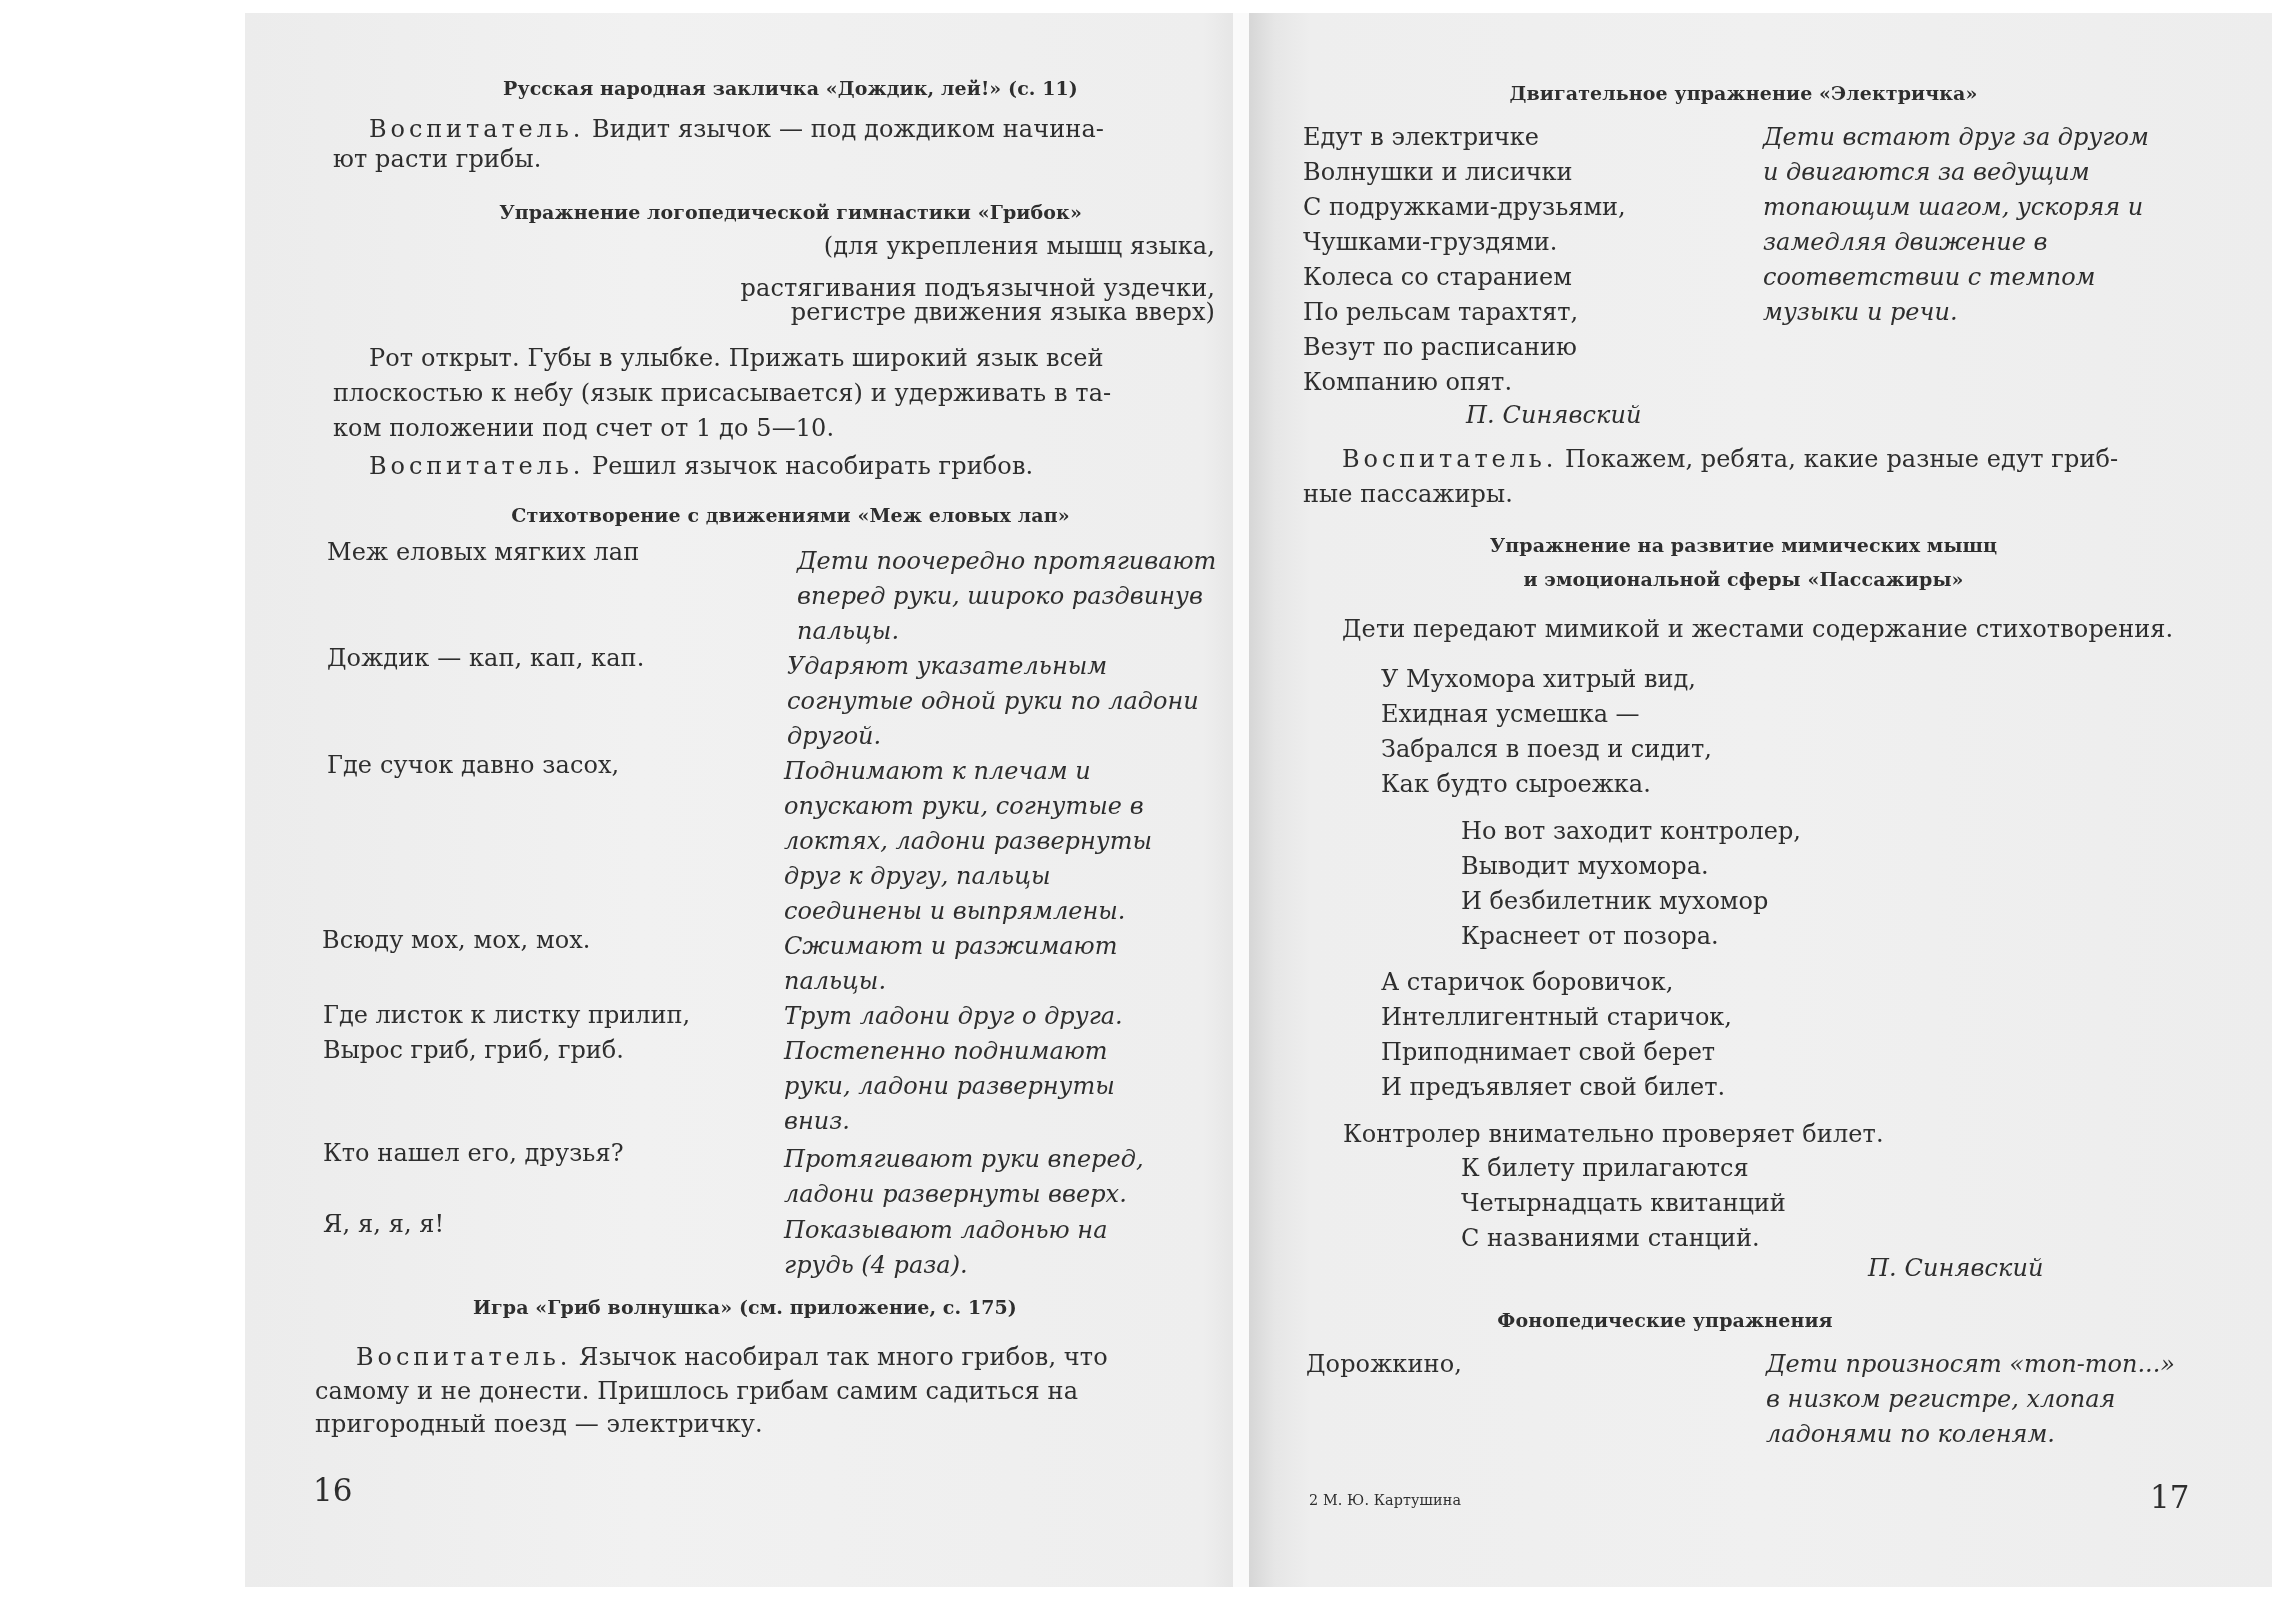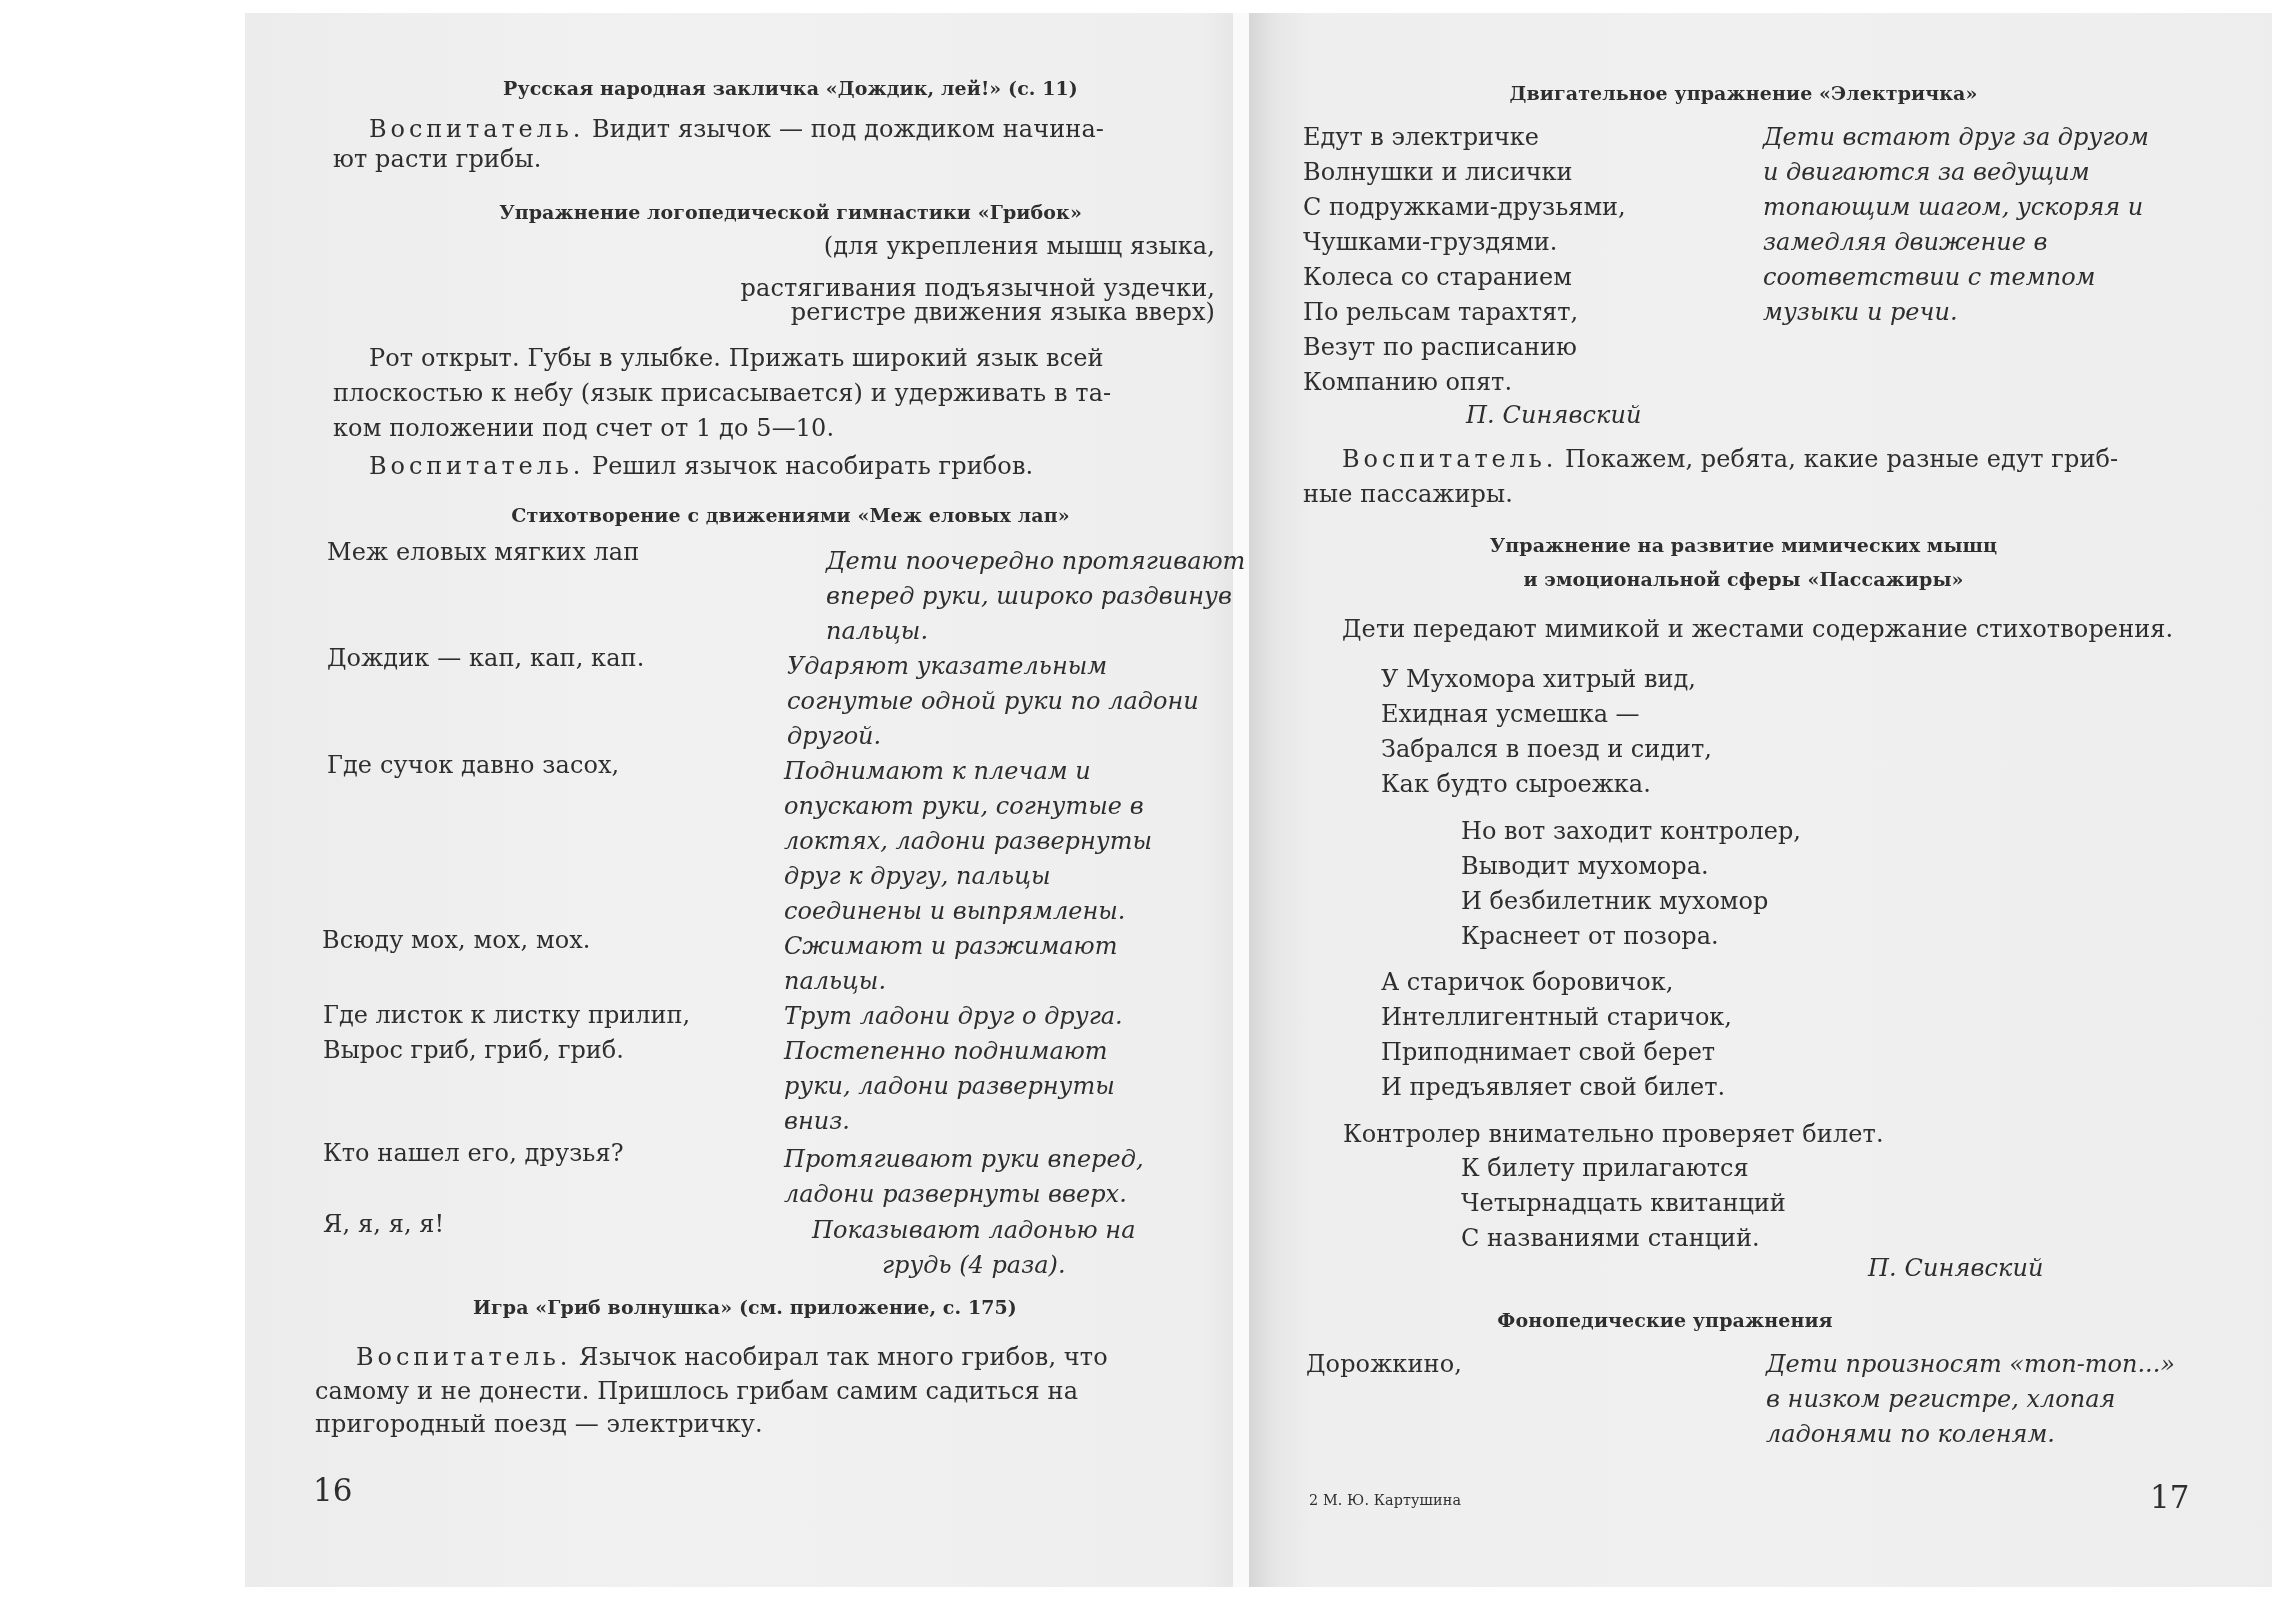--- a/index.html
+++ b/index.html
@@ -46,21 +46,21 @@
 <div class="t" style="left:369px; top:341px;">Рот открыт. Губы в улыбке. Прижать широкий язык всей</div>
 <div class="t" style="left:333px; top:376px;">плоскостью к небу (язык присасывается) и удерживать в та-</div>
 <div class="t" style="left:333px; top:411px;">ком положении под счет от 1 до 5—10.</div>
 
 <div class="t" style="left:369px; top:449px;"><span class="sp">Воспитатель.</span><span> Решил язычок насобирать грибов.</span></div>
 
 <div class="t h" style="left:366px; top:498px; width:849px;">Стихотворение с движениями «Меж еловых лап»</div>
 
 <div>
   <div class="t" style="left:327px; top:535px;">Меж еловых мягких лап</div>
-  <div class="block i" style="left:826px; top:544px;">
+  <div class="block i" style="left:797px; top:544px;">
     <span class="ln">Дети поочередно протягивают</span>
     <span class="ln">вперед руки, широко раздвинув</span>
     <span class="ln">пальцы.</span>
   </div>
 
   <div class="t" style="left:327px; top:641px;">Дождик — кап, кап, кап.</div>
   <div class="block i" style="left:787px; top:649px;">
     <span class="ln">Ударяют указательным</span>
     <span class="ln">согнутые одной руки по ладони</span>
     <span class="ln">другой.</span>
@@ -92,21 +92,21 @@
     <span class="ln">вниз.</span>
   </div>
 
   <div class="t" style="left:323px; top:1136px;">Кто нашел его, друзья?</div>
   <div class="block i" style="left:784px; top:1142px;">
     <span class="ln">Протягивают руки вперед,</span>
     <span class="ln">ладони развернуты вверх.</span>
   </div>
 
   <div class="t" style="left:323px; top:1207px;">Я, я, я, я!</div>
-  <div class="block i" style="left:812px; top:1213px;text-align:center;">
+  <div class="block i" style="left:784px; top:1213px;">
     <span class="ln">Показывают ладонью на</span>
     <span class="ln">грудь (4 раза).</span>
   </div>
 </div>
 
 <div class="t h" style="left:366px; top:1290px; width:758px; text-align:center;">Игра «Гриб волнушка» (см. приложение, с. 175)</div>
 
 <div class="t" style="left:356px; top:1340px;"><span class="sp">Воспитатель.</span><span> Язычок насобирал так много грибов, что</span></div>
 <div class="t" style="left:315px; top:1374px;">самому и не донести. Пришлось грибам самим садиться на</div>
 <div class="t" style="left:315px; top:1407px;">пригородный поезд — электричку.</div>

